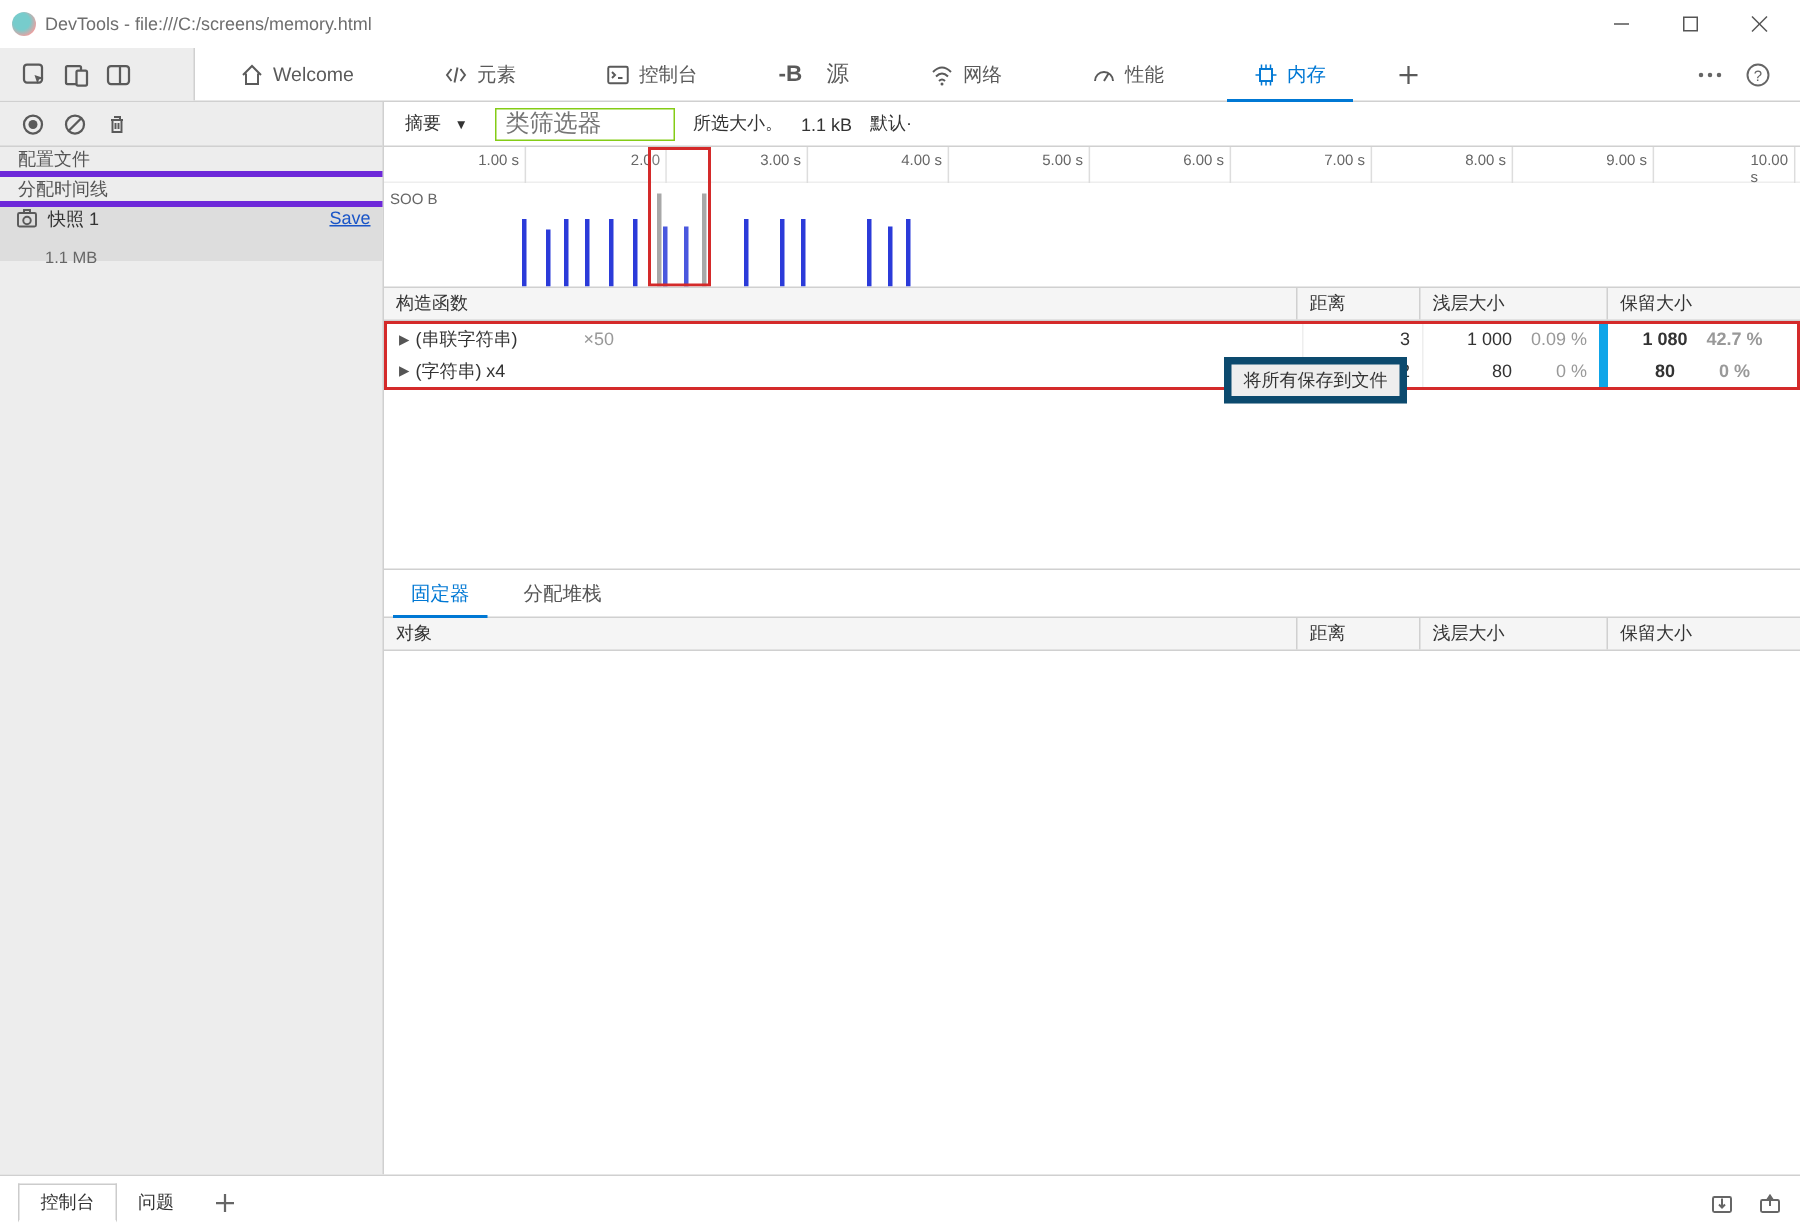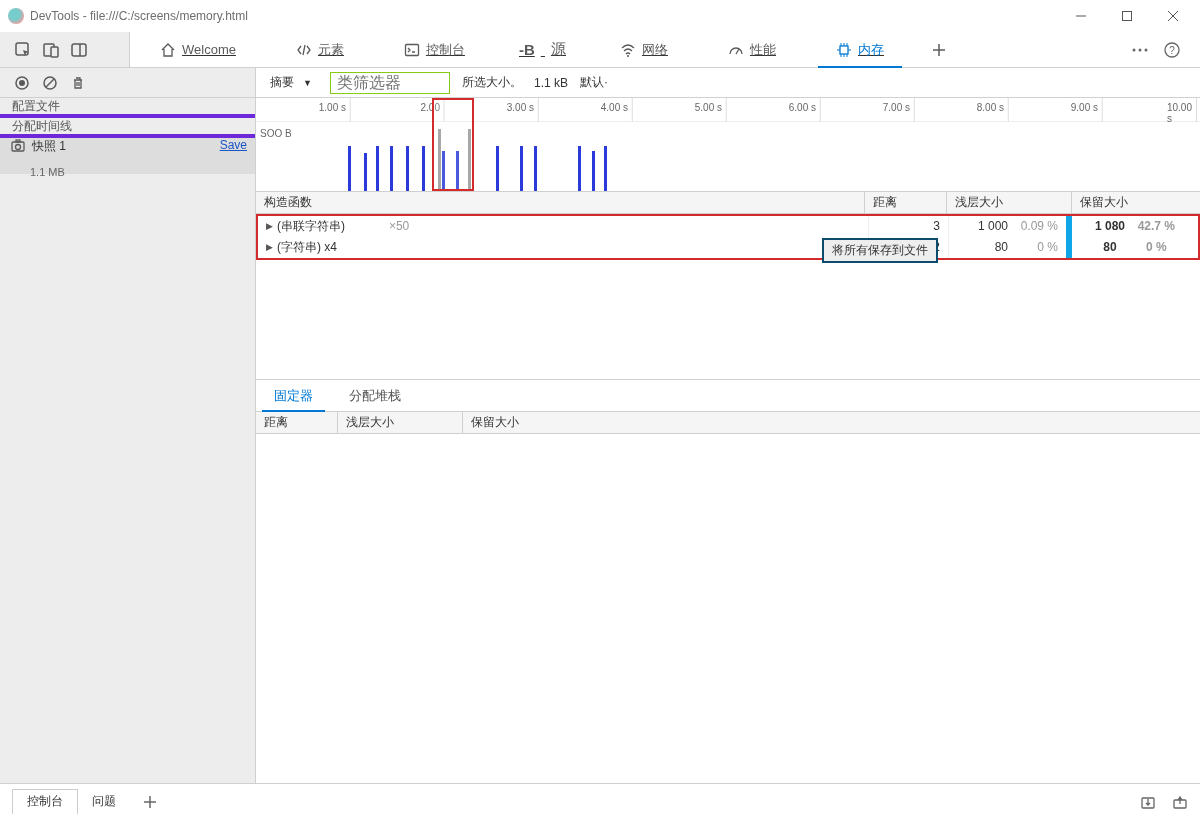--- a/index.html
+++ b/index.html
@@ -6,21 +6,21 @@
   body { font-family: "Segoe UI", "Microsoft YaHei", sans-serif; font-size: 12px; color: #333; background: #fff; width: 1200px; height: 819px; overflow: hidden; display: flex; flex-direction: column; }
   
   
   .title-bar { height: 32px; display: flex; align-items: center; padding: 0 4px 0 8px; background: #fff; color: #6e6e6e; font-size: 12px; }
   .title-bar .logo { width: 16px; height: 16px; margin-right: 6px; border-radius: 50%; background: radial-gradient(circle at 40% 40%, #7cc 40%, #f99 80%); }
   .title-bar .title { flex: 0 0 auto; }
   .title-bar .spacer { flex: 1; }
   .title-bar .win-btn { width: 46px; height: 32px; display: flex; align-items: center; justify-content: center; color: #555; }
   
   
-  .tabs-row { height: 36px; display: flex; align-items: stretch; border-bottom: 1px solid #d0d0d0; background: #fff; text-decoration: underline; }
+  .tabs-row { height: 36px; display: flex; align-items: stretch; border-bottom: 1px solid #d0d0d0; background: #fff; }
   .tabs-left { width: 130px; display: flex; align-items: center; gap: 10px; padding-left: 14px; border-right: 1px solid #d0d0d0; background: #ededed; }
   .tabs-left .ic { color: #5a5a5a; display:flex; align-items:center; }
   .tab { display: flex; align-items: center; padding: 0 30px; color: #5a5a5a; gap: 6px; font-size: 13px; position: relative; }
   .tab .ic { display: flex; }
   .tab.active { color: #0078d4; }
   .tab.active::after { content: ""; position: absolute; bottom: -1px; left: 12px; right: 12px; height: 2px; background: #0078d4; }
   .tab.b-source { font-weight: 400; }
   .tab.b-source b { font-weight: 700; }
   .tabs-right { margin-left: auto; display: flex; align-items: center; gap: 16px; padding-right: 20px; color: #666; }
   .plus-tab { display:flex;align-items:center;padding: 0 18px; color:#5a5a5a; }
@@ -76,21 +76,21 @@
   .row:first-child { border-top: 2px solid #d42a2a; }
   .cell { display: flex; align-items: center; padding: 0 8px; height: 100%; }
   .cell.constr { flex: 1; gap: 4px; border-right: 1px solid #eee; }
   .cell.constr .arrow { font-size: 9px; color: #555; }
   .cell.constr .mult { color: #999; margin-left: 40px; }
   .cell.dist { width: 80px; justify-content: flex-end; border-right: 1px solid #eee; }
   .cell.shallow { width: 123px; justify-content: flex-end; border-right: 6px solid #0ea5e9; gap: 8px; }
   .cell.retained { width: 126px; justify-content: center; gap: 8px; font-weight: bold; }
   .cell .pct { color: #999; width: 42px; text-align: right; }
   .cell .num { text-align: right; }
-  .tooltip { position: absolute; right: 260px; top: 24px; background: #eee; border: 2px solid #0c4a6e; padding: 2px 8px; font-size: 12px; }
+  .tooltip { position: absolute; right: 260px; top: 24px; background: #eee; border: 5px solid #0c4a6e; padding: 2px 8px; font-size: 12px; }
   .vt { height: 120px; border-bottom: 1px solid #d0d0d0; }
   
   
   .lower-tabs { height: 32px; display: flex; align-items: stretch; border-bottom: 1px solid #d0d0d0; }
   .ltab { padding: 0 18px; display: flex; align-items: center; color: #555; font-size: 13px; position: relative; }
   .ltab.active { color: #0078d4; }
   .ltab.active::after { content:""; position:absolute; bottom:-1px; left:6px; right:6px; height:2px; background:#0078d4; }
   
   .table-lower .table-hdr { background: #f5f5f5; }
   .lower-body { flex: 1; }
@@ -366,20 +366,21 @@
       </div>
     </div>
     <div class="vt"></div>
 
     <div class="lower-tabs">
       <div class="ltab active">固定器</div>
       <div class="ltab">分配堆栈</div>
     </div>
     <div class="table-lower">
       <div class="table-hdr">
+        <div class="col constr">对象</div>
         <div class="col dist">距离</div>
         <div class="col shallow">浅层大小</div>
         <div class="col retained">保留大小</div>
       </div>
     </div>
     <div class="lower-body"></div>
   </div>
 </div>
 
 <div class="status-bar">

